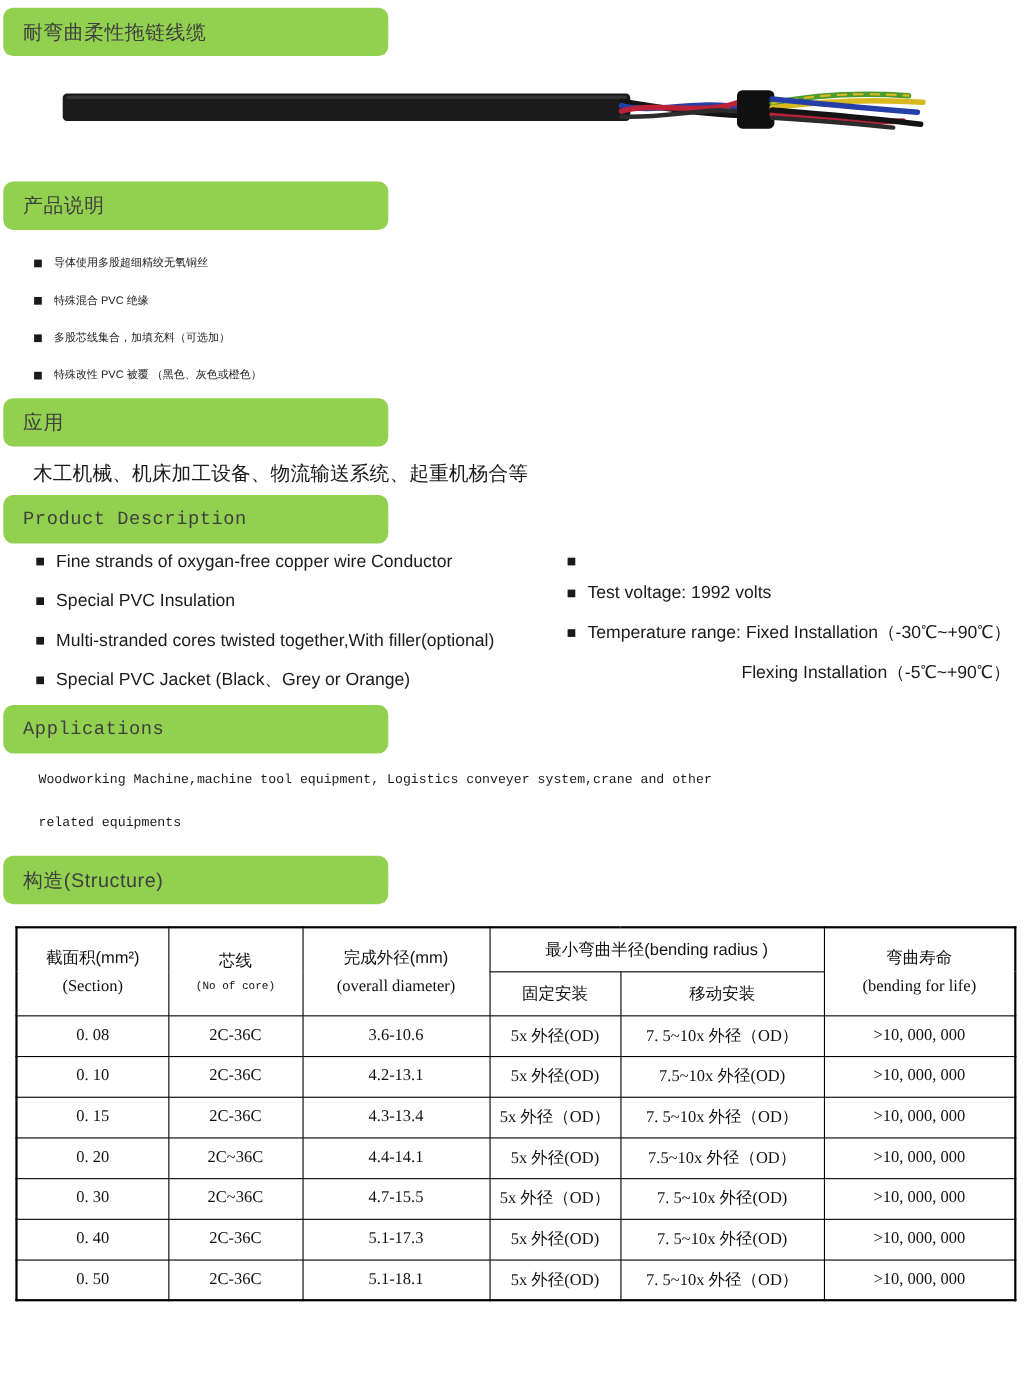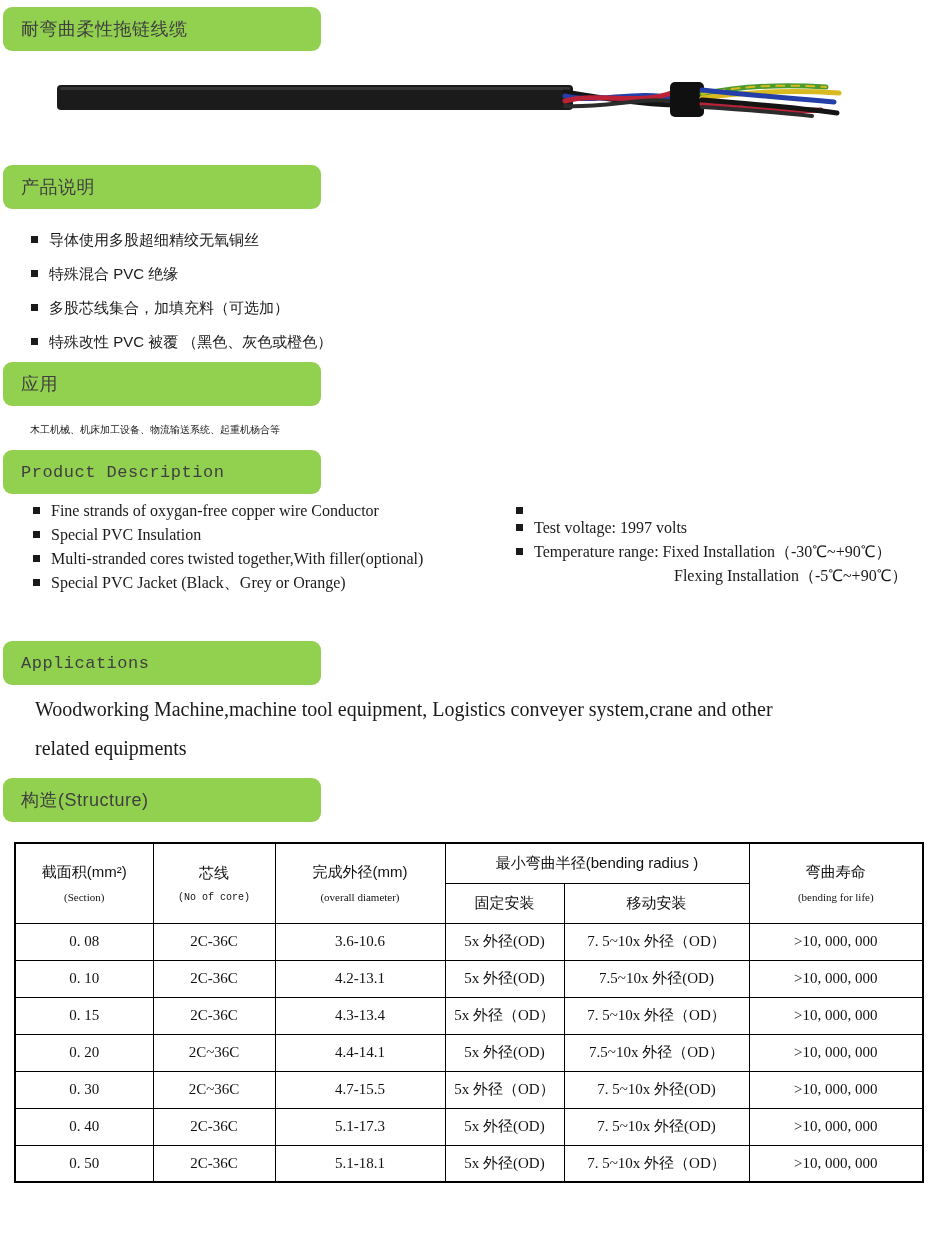--- a/index.html
+++ b/index.html
@@ -1,50 +1,50 @@
 <!DOCTYPE html>
 <html style="--banner_green: #92d050; --banner_text: #3f3f3f; --body_text: #1a1a1a; --table_border: #000000; --cable_jacket: #1b1b1b; --wire_blue: #2440a8; --wire_red: #bb2238; --wire_green: #4a9a2e; --wire_yellow: #d9b920; --wire_black: #141414;"><head>
 <meta charset="utf-8">
 <style>
   html,body{margin:0;padding:0;background:#fff;}
   #page{
     position:relative;width:941px;height:1250px;background:#fff;overflow:hidden;
     font-family:"Liberation Sans","DejaVu Sans",sans-serif;color:var(--body_text,#1a1a1a);
   }
   .banner{
-    position:absolute;left:3px;width:318px;height:44px;
+    position:absolute;left:3px;width:350px;height:44px;
     background:var(--banner_green,#92d050);border-radius:9px;
     display:flex;align-items:center;padding-left:18px;box-sizing:border-box;
     color:var(--banner_text,#3f3f3f);font-size:18px;letter-spacing:.5px;font-weight:500;
   }
   .banner.mono{font-family:"Liberation Mono","DejaVu Sans Mono",monospace;font-size:17px;font-weight:400;}
   .bullets{position:absolute;display:flex;flex-direction:column;}
-  .bullets.cn{gap:15px;font-size:15px;}
-  .bullets.en{gap:4px;font-size:16px;font-family:Liberation Serif, serif;}
+  .bullets.cn{gap:15px;font-size:10px;}
+  .bullets.en{gap:16px;font-size:16px;font-family:Liberation Sans, sans-serif;}
   .brow{display:flex;align-items:flex-start;line-height:19px;}
   .bullets.en .brow{line-height:20px;}
   .sq{flex:0 0 7px;width:7px;height:7px;background:#1a1a1a;margin:6px 11px 0 0;}
   .cont{margin-left:110px;}
   .bullets.en .cont{margin-left:158px;}
-  .apptext{position:absolute;font-size:10px;line-height:20px;}
-  .apptext.en{font-family:Liberation Serif, serif;font-size:20px;line-height:39px;}
+  .apptext{position:absolute;font-size:18px;line-height:20px;}
+  .apptext.en{font-family:Liberation Mono, monospace;font-size:12px;line-height:39px;}
   table.structure{
     position:absolute;left:14px;top:842px;border-collapse:collapse;table-layout:fixed;
     font-family:"Liberation Serif","DejaVu Serif",serif;font-size:15px;color:#111;
   }
   table.structure th,table.structure td{
     border:1.5px solid var(--table_border,#000);text-align:center;vertical-align:middle;
     font-weight:normal;padding:0 2px;box-sizing:border-box;
   }
   table.structure{border:2px solid var(--table_border,#000);}
   tr.hrow1 th{height:40px;margin-left:20px;}
   tr.hrow2 th{height:40px;margin-left:24px;}
   tr.drow td{height:37px;}
   .h-cn{font-family:"Liberation Sans","DejaVu Sans",sans-serif;font-size:15px;margin-bottom:9px;}
-  .h-en{font-size:11px;}
+  .h-en{font-size:15px;}
   .h-en.mono{font-family:"Liberation Mono","DejaVu Sans Mono",monospace;font-size:10px;}
   th .single{font-family:"Liberation Sans","DejaVu Sans",sans-serif;font-size:15px;}
   svg .jacket{fill:var(--cable_jacket,#1b1b1b);}
   svg .blue{stroke:var(--wire_blue,#2440a8);}
   svg .red{stroke:var(--wire_red,#bb2238);}
   svg .green{stroke:var(--wire_green,#4a9a2e);}
   svg .yellow{stroke:var(--wire_yellow,#d9b920);}
   svg .black{stroke:var(--wire_black,#141414);}
   svg .black2{stroke:#2c2c2c;}
   svg path{fill:none;stroke-linecap:round;}
@@ -133,21 +133,21 @@
       <span>Special PVC Jacket (Black、Grey or Orange)</span>
     </div>
   </div>
 
   <div class="bullets en" style="left:516px;top:501px;">
     <div class="brow">
       <span class="sq"></span>
     </div>
     <div class="brow">
       <span class="sq"></span>
-      <span>Test voltage: 1997 volts</span>
+      <span>Test voltage: 1992 volts</span>
     </div>
     <div class="brow">
       <span class="sq"></span>
       <span>Temperature range: Fixed Installation（-30℃~+90℃）</span>
     </div>
     <div class="brow cont">
       <span>Flexing Installation（-5℃~+90℃）</span>
     </div>
   </div>
 

